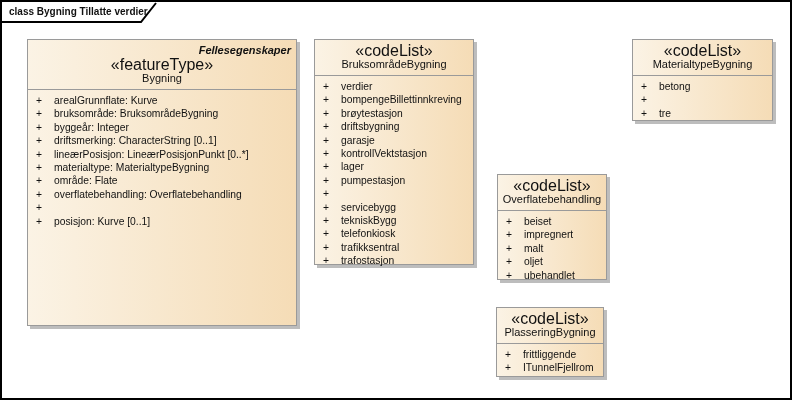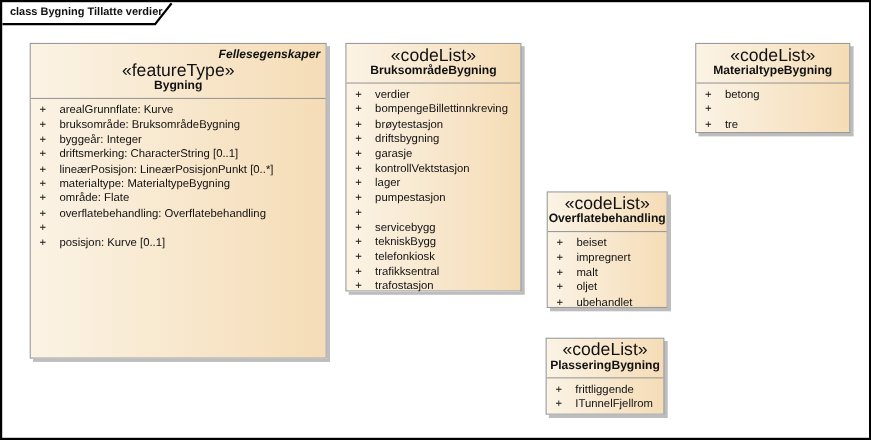--- a/index.html
+++ b/index.html
@@ -46,21 +46,21 @@
     padding:0 5px 1px 0;
     white-space:nowrap;
   }
   .stereotype {
     text-align:center;
     font-size:16px; line-height:13px;
     white-space:nowrap;
   }
   .cls-name {
     text-align:center;
-    font-weight:bold;
+    font-weight:normal;
     font-size:11px; line-height:14px;
     white-space:nowrap;
   }
   .box-attrs { padding-top:4px; }
   .attr-row {
     display:flex;
     height:13.4px; line-height:13.4px;
     padding-left:8px;
     white-space:nowrap;
   }

